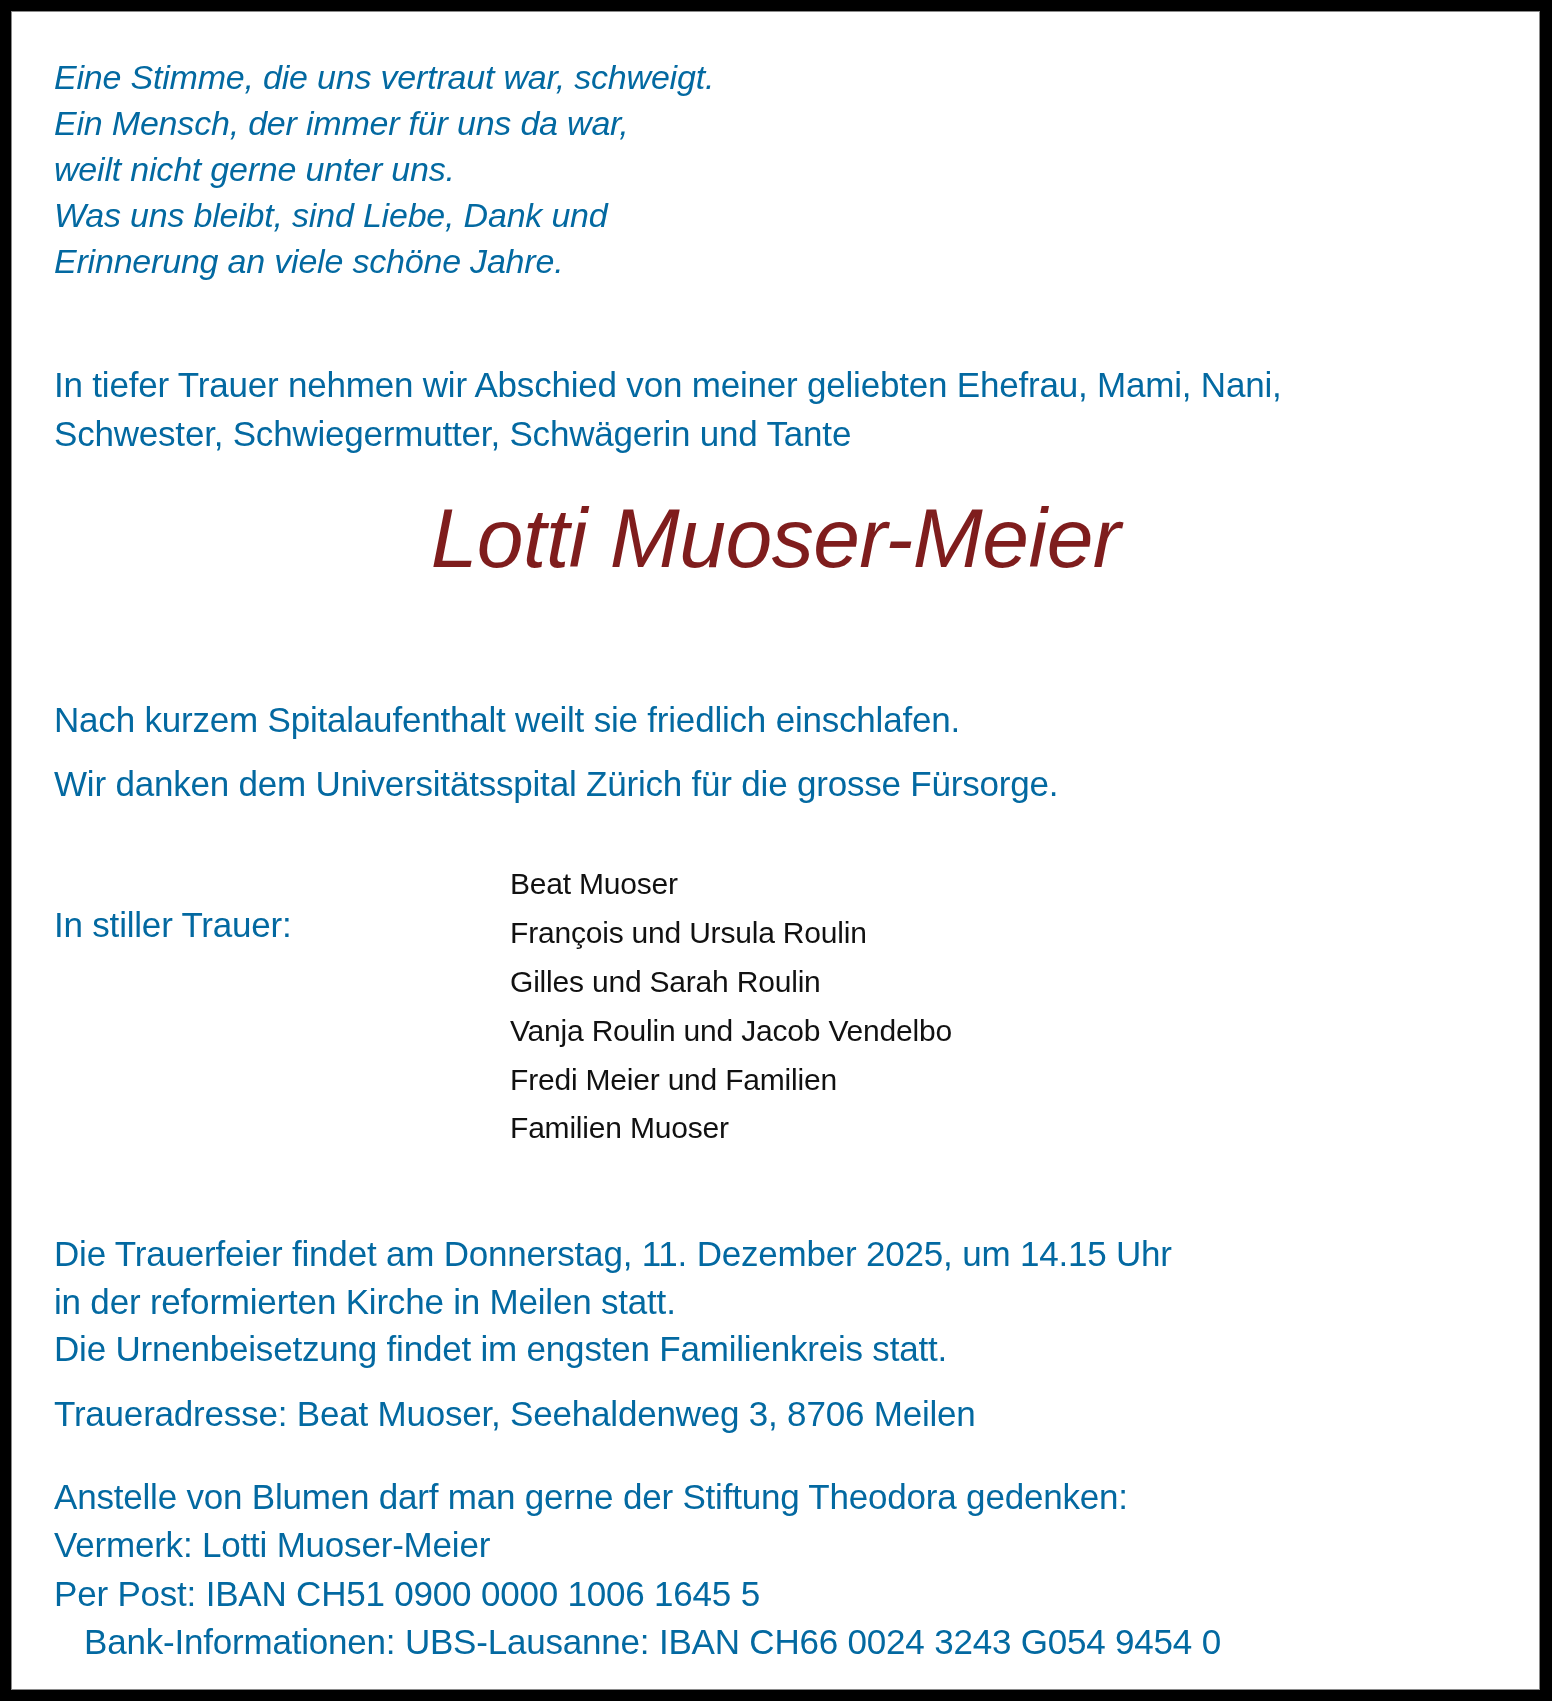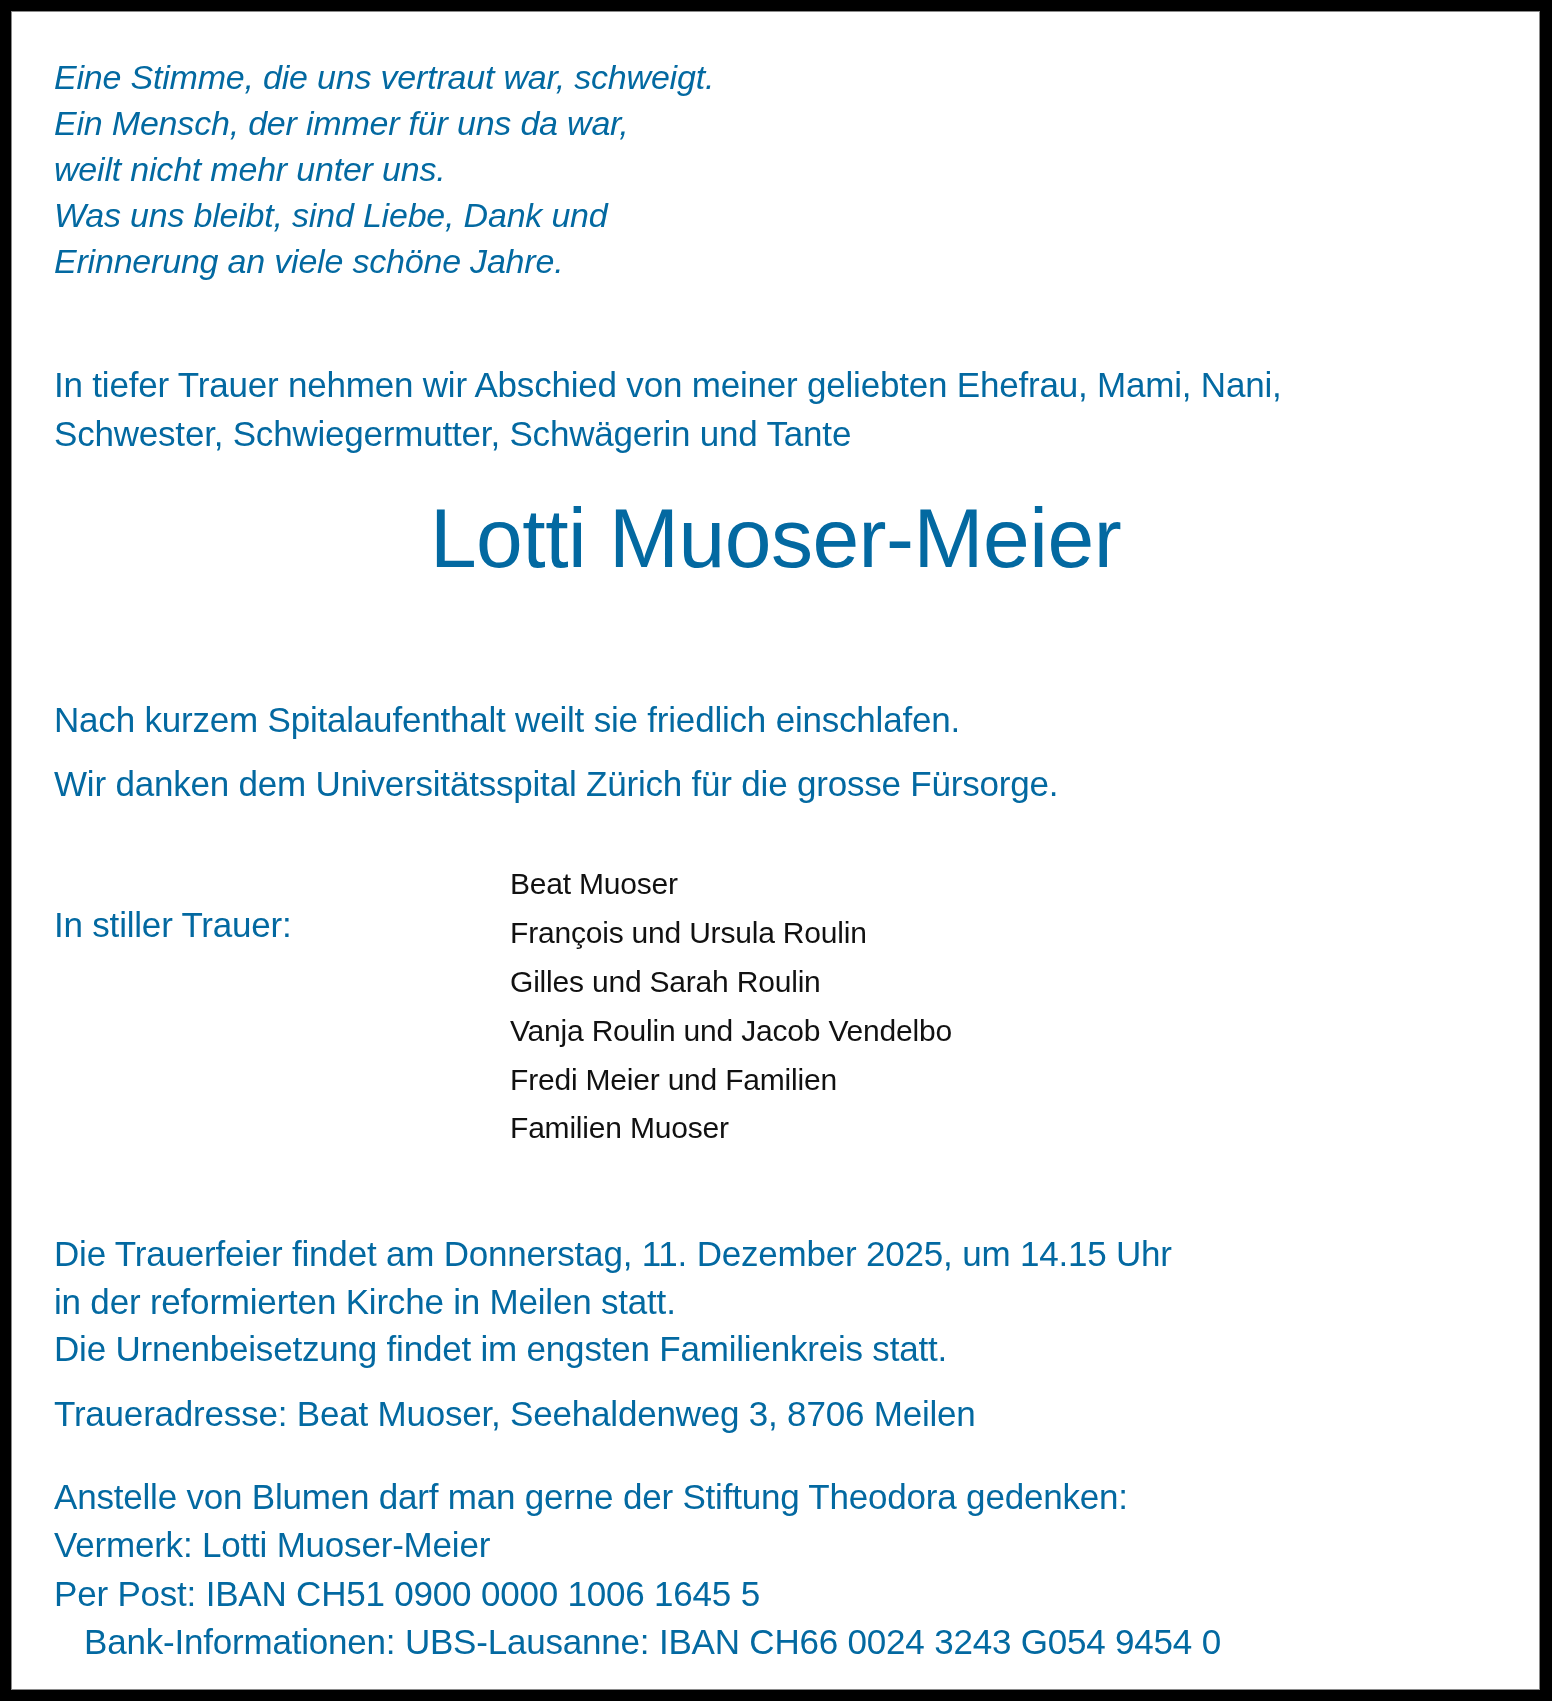--- a/index.html
+++ b/index.html
@@ -35,27 +35,28 @@
     }
     .italic {
       font-style: italic;
       font-size: 34px;
     }
     .name-heading {
       position: absolute;
       left: 0;
       width: 100%;
       text-align: center;
-      color: #0369a1;
+      color: #7f1d1d;
       font-family: "Liberation Sans", "DejaVu Sans", sans-serif;
       font-size: 84px;
       line-height: 90px;
       margin: 0;
       font-weight: normal;
       letter-spacing: -0.5px;
+      font-style: italic;
     }
     .dates {
       position: absolute;
       left: 0;
       width: 100%;
       text-align: center;
       color: #111111;
       font-family: "Liberation Sans", "DejaVu Sans", sans-serif;
       font-size: 35px;
       line-height: 40px;
@@ -74,21 +75,21 @@
     }
   </style>
 </head>
 <body>
 
 <div class="frame">
 
   <section>
     <p class="line italic" style="top:46px;">Eine Stimme, die uns vertraut war, schweigt.</p>
     <p class="line italic" style="top:92px;">Ein Mensch, der immer für uns da war,</p>
-    <p class="line italic" style="top:138px;">weilt nicht mehr unter uns.</p>
+    <p class="line italic" style="top:138px;">weilt nicht gerne unter uns.</p>
     <p class="line italic" style="top:184px;">Was uns bleibt, sind Liebe, Dank und</p>
     <p class="line italic" style="top:230px;">Erinnerung an viele schöne Jahre.</p>
   </section>
 
   <section>
     <p class="line" style="top:354px;">In tiefer Trauer nehmen wir Abschied von meiner geliebten Ehefrau, Mami, Nani,</p>
     <p class="line" style="top:403px;">Schwester, Schwiegermutter, Schwägerin und Tante</p>
   </section>
 
   <h1 class="name-heading" style="top:482px;">Lotti Muoser-Meier</h1>

